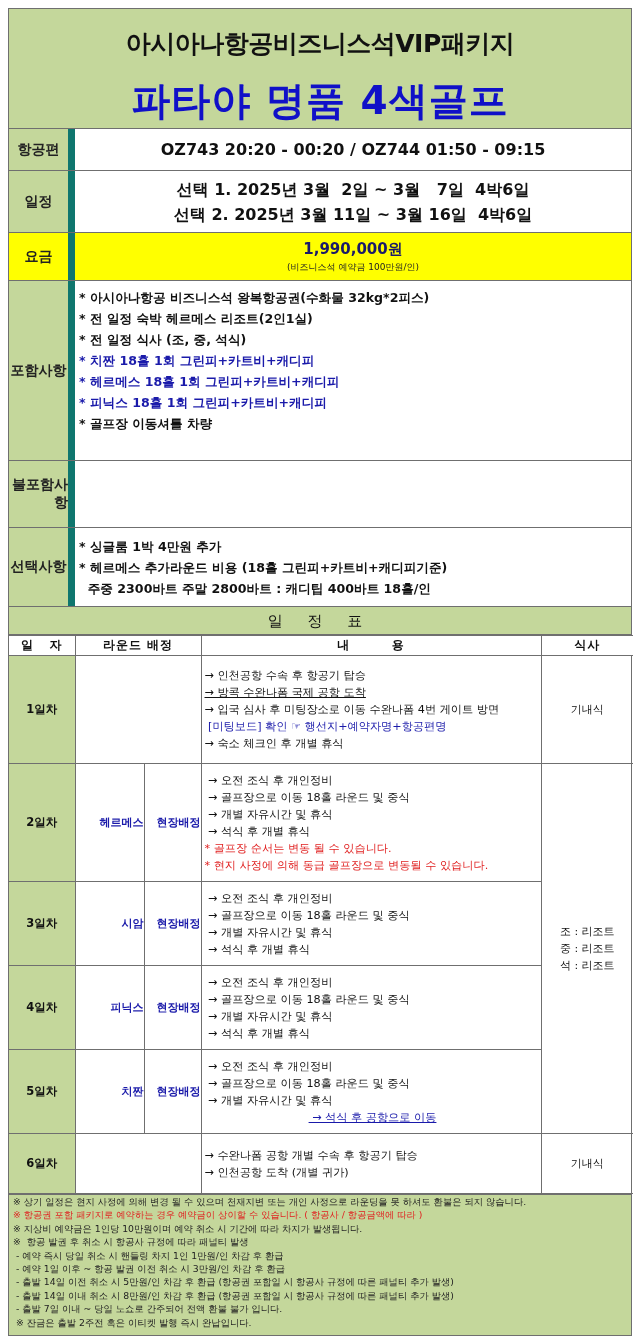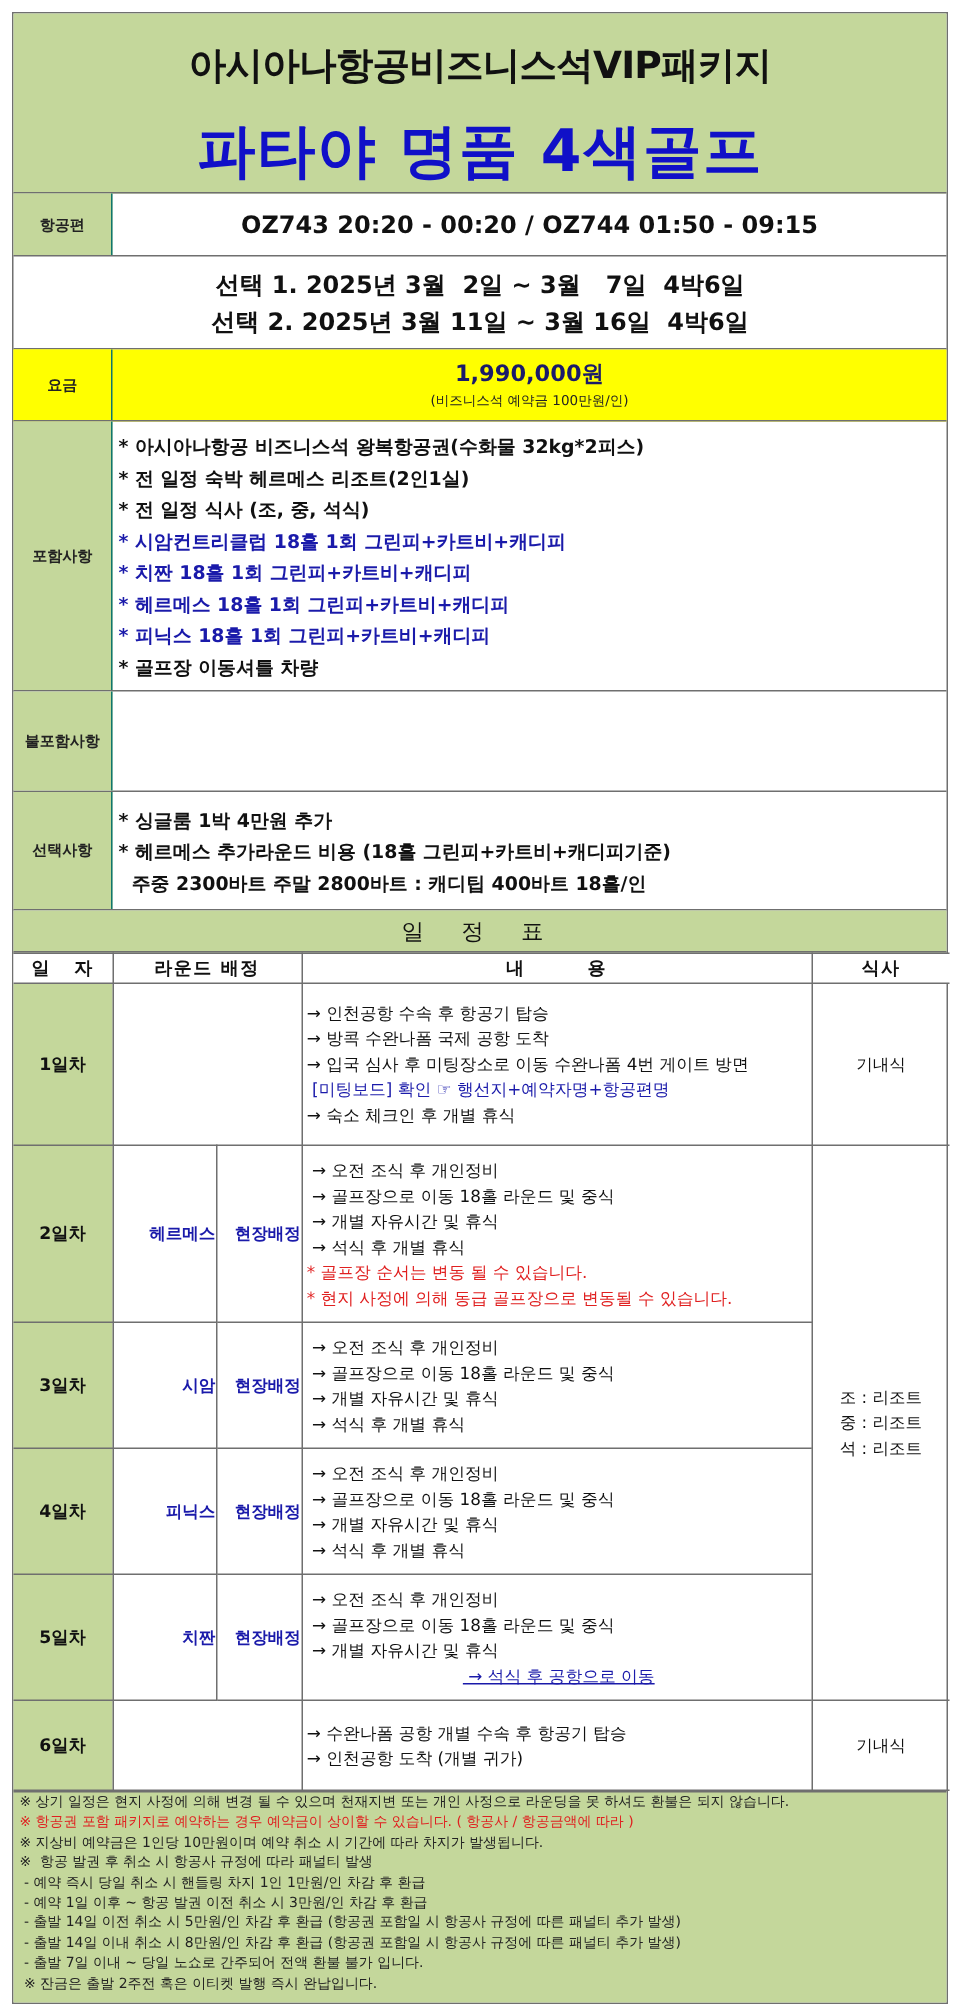--- a/index.html
+++ b/index.html
@@ -4,21 +4,21 @@
 <style>
   * { box-sizing: border-box; margin: 0; padding: 0; }
   html, body { width: 640px; height: 1336px; background: #ffffff; }
   body { font-family: "DejaVu Sans", "Liberation Sans", sans-serif; color: #111; position: relative; overflow: hidden; }
   .sheet { position: absolute; left: 8px; top: 8px; width: 624px; border: 1px solid #6f6f6f; }
   .green { background: #c4d79b; }
   .header { height: 120px; border-bottom: 1px solid #6f6f6f; text-align: center; }
   .header .sub { padding-top: 18px; font-size: 25px; font-weight: bold; letter-spacing: -0.5px; color: #111; }
   .header .main { padding-top: 14px; font-size: 39px; font-weight: bold; color: #1010c8; letter-spacing: 1px; }
   .row { display: flex; border-bottom: 1px solid #6f6f6f; }
-  .lbl { width: 66px; flex: 0 0 66px; border-right: 1px solid #0f766e; display: flex; align-items: center; justify-content: center; font-size: 10px; font-weight: bold; color: #222; text-align: right; }
+  .lbl { width: 66px; flex: 0 0 66px; border-right: 7px solid #0f766e; display: flex; align-items: center; justify-content: center; font-size: 14px; font-weight: bold; color: #222; text-align: right; }
   .val { flex: 1; display: flex; flex-direction: column; justify-content: center; }
   .center { align-items: center; text-align: center; }
   .flight { height: 42px; font-size: 16px; font-weight: bold; }
   .dates { height: 62px; font-size: 16px; font-weight: bold; line-height: 25px; }
   .price { height: 48px; background: #ffff00; }
   .price .lbl { background: #ffff00; }
   .price .amount { font-size: 15px; font-weight: bold; color: #1a1a6a; }
   .price .note { font-size: 9px; color: #222; margin-top: 2px; }
   .list { padding-left: 4px; font-size: 12.6px; font-weight: bold; line-height: 21px; }
   .incl { height: 180px; padding-top: 2px; justify-content: flex-start; padding-top: 4px; }
@@ -46,41 +46,41 @@
     <div class="sub">아시아나항공비즈니스석VIP패키지</div>
     <div class="main">파타야 명품 4색골프</div>
   </div>
 
   <div class="row flight">
     <div class="lbl green">항공편</div>
     <div class="val center">OZ743 20:20 - 00:20 / OZ744 01:50 - 09:15</div>
   </div>
 
   <div class="row dates">
+    <div class="lbl green">일정</div>
     <div class="val center">
       <div style="white-space:pre">선택 1. 2025년 3월  2일 ~ 3월   7일  4박6일</div>
       <div style="white-space:pre">선택 2. 2025년 3월 11일 ~ 3월 16일  4박6일</div>
     </div>
   </div>
 
   <div class="row price">
     <div class="lbl">요금</div>
     <div class="val center">
       <div class="amount">1,990,000원</div>
       <div class="note">(비즈니스석 예약금 100만원/인)</div>
     </div>
   </div>
 
   <div class="row" style="height:180px">
     <div class="lbl green">포함사항</div>
     <div class="val list incl" id="included-list" style="padding-top:6px;">
         <div>* 아시아나항공 비즈니스석 왕복항공권(수화물 32kg*2피스)</div>
         <div>* 전 일정 숙박 헤르메스 리조트(2인1실)</div>
         <div>* 전 일정 식사 (조, 중, 석식)</div>
-        <div class="blue">* 시암컨트리클럽 18홀 1회 그린피+카트비+캐디피</div>
         <div class="blue">* 치짠 18홀 1회 그린피+카트비+캐디피</div>
         <div class="blue">* 헤르메스 18홀 1회 그린피+카트비+캐디피</div>
         <div class="blue">* 피닉스 18홀 1회 그린피+카트비+캐디피</div>
         <div>* 골프장 이동셔틀 차량</div>
       </div>
   </div>
 
   <div class="row" style="height:67px">
     <div class="lbl green">불포함사항</div>
   </div>
@@ -111,21 +111,21 @@
         <th style="white-space:pre">내        용</th>
         <th>식사</th>
       </tr>
     </thead>
     <tbody id="sched-body">
         <tr style="height: 108px;">
           <td class="day">1일차</td>
           <td colspan="2"></td>
           <td class="content">
             <div style="white-space: pre;">→ 인천공항 수속 후 항공기 탑승</div>
-            <div style="white-space: pre;">→ 방콕 수완나폼 국제 공항 도착</div>
+            <div style="white-space: pre; text-decoration: underline;">→ 방콕 수완나폼 국제 공항 도착</div>
             <div style="white-space: pre;">→ 입국 심사 후 미팅장소로 이동 수완나폼 4번 게이트 방면</div>
             <div class="blue" style="white-space: pre;"> [미팅보드] 확인 ☞ 행선지+예약자명+항공편명</div>
             <div style="white-space: pre;">→ 숙소 체크인 후 개별 휴식</div>
           </td>
           <td class="meal">기내식</td>
         </tr>
         <tr style="height: 118px;">
           <td class="day">2일차</td>
           <td class="course">헤르메스</td>
           <td class="course">현장배정</td>

